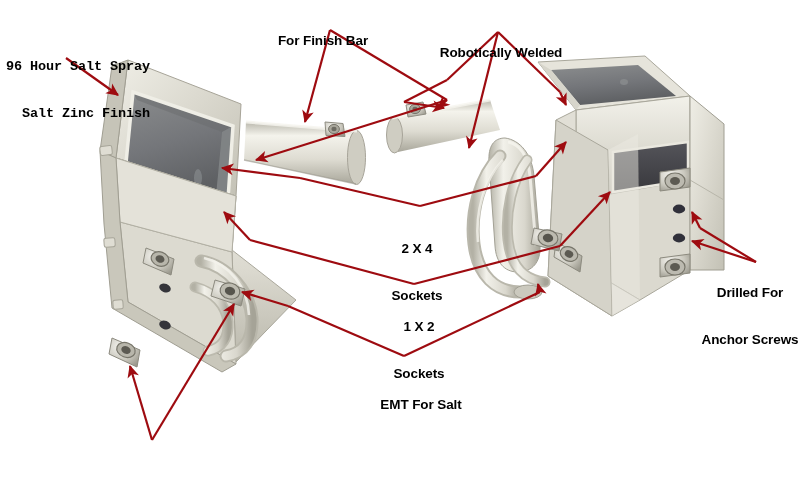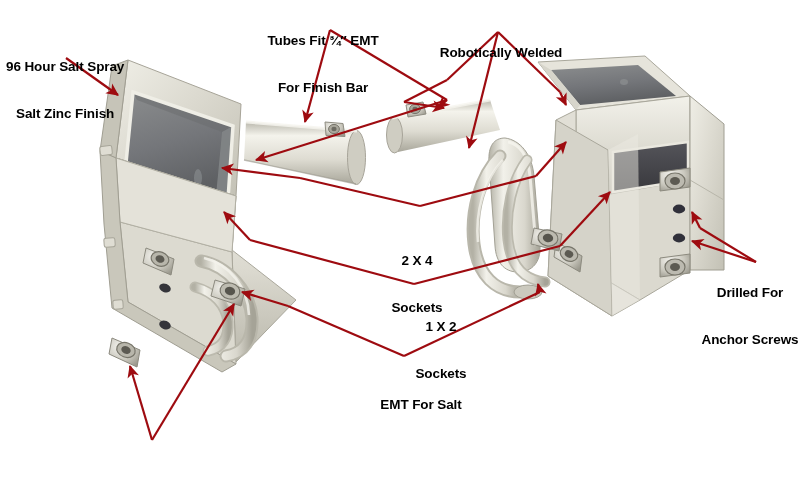--- a/index.html
+++ b/index.html
@@ -25,21 +25,21 @@
     position: absolute;
     color: #000000;
     font-family: "Liberation Sans", sans-serif;
     font-weight: bold;
     font-size: 13.5px;
     line-height: 15.5px;
     letter-spacing: -0.1px;
     white-space: pre;
     text-align: center;
   }
-  .callout.left  { text-align: center; }
+  .callout.left  { text-align: right; font-family: Liberation Mono, monospace; }
   .cl-line { display: block; }
 </style>
 </head>
 <body>
 
 <div id="stage">
 
   <svg id="artwork" viewBox="0 0 800 480">
     <defs>
       <linearGradient id="gBody" x1="0" y1="0" x2="1" y2="1">
@@ -279,34 +279,33 @@
       <path d="M152,440 L234,304" marker-end="url(#arw)"></path>
     </g>
   </svg>
 
   <div class="callout left" style="left:6px; top:28px;">
     <span class="cl-line">96 Hour Salt Spray</span>
     <span class="cl-line">Salt Zinc Finish</span>
   </div>
 
   <div class="callout" style="left:252px; top:2px; width:142px;">
-    <span class="cl-line">Tubes Fit ¾″ EMT</span>
     <span class="cl-line">For Finish Bar</span>
   </div>
 
   <div class="callout" style="left:438px; top:14px; width:126px;">
     <span class="cl-line">Robotically Welded</span>
   </div>
 
-  <div class="callout" style="left:380px; top:222px; width:74px;">
+  <div class="callout" style="left:380px; top:210px; width:74px;">
     <span class="cl-line">2 X 4</span>
     <span class="cl-line">Sockets</span>
   </div>
 
-  <div class="callout" style="left:404px; top:288px; width:74px;">
+  <div class="callout" style="left:382px; top:288px; width:74px;">
     <span class="cl-line">1 X 2</span>
     <span class="cl-line">Sockets</span>
   </div>
 
   <div class="callout" style="left:362px; top:366px; width:118px;">
     <span class="cl-line">EMT For Salt</span>
   </div>
 
   <div class="callout" style="left:700px; top:254px; width:100px;">
     <span class="cl-line">Drilled For</span>

